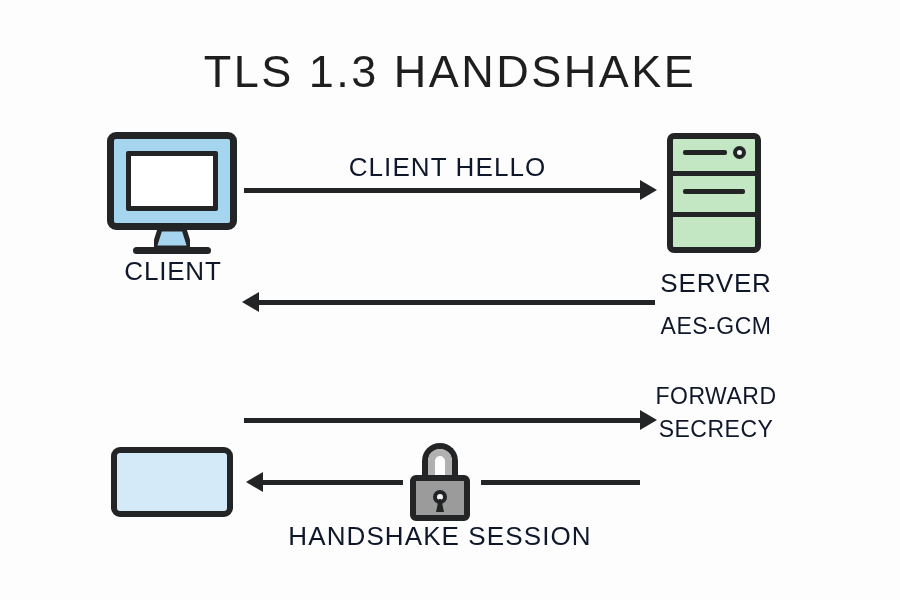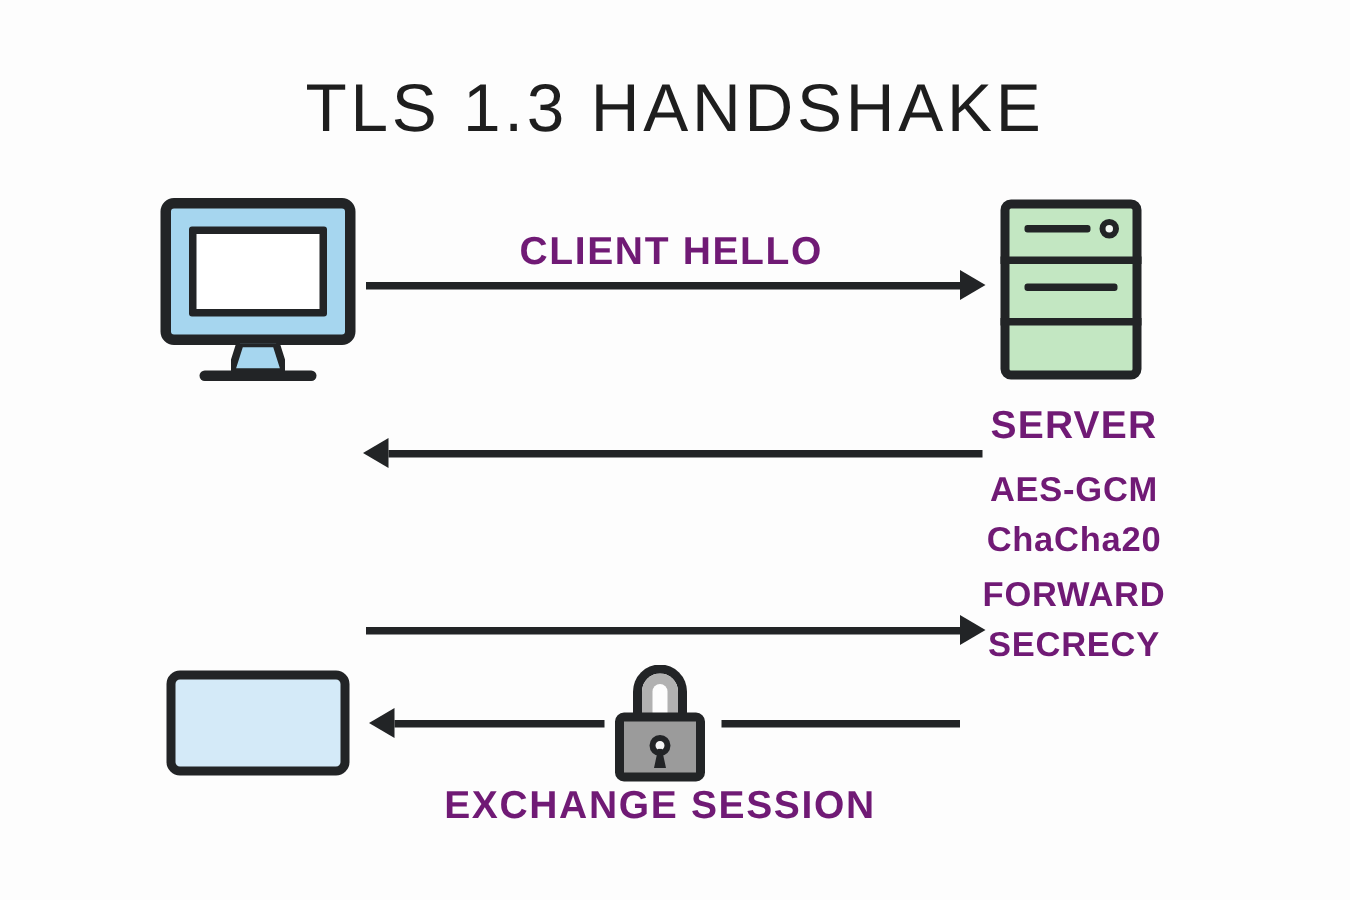--- a/index.html
+++ b/index.html
@@ -28,22 +28,22 @@
     text-align: center;
     font-size: 45px;
     letter-spacing: 2.5px;
     color: #1e1e1e;
     font-weight: 400;
     white-space: nowrap;
   }
 
   
   .label {
-    color: #701a75;
-    font-weight: 700;
+    color: #0f172a;
+    font-weight: 400;
     white-space: nowrap;
     letter-spacing: 0.6px;
   }
   .arrow-label {
     font-size: 26px;
     letter-spacing: 1.1px;
     text-align: center;
   }
   .side-label {
     font-size: 26px;
@@ -210,34 +210,34 @@
   <div class="abs" id="client-monitor">
     <div class="mon-body">
       <div class="mon-screen"></div>
     </div>
     <svg class="mon-neck-shape" viewBox="0 0 36 19">
       <polygon points="6,0 30,0 36,19 0,19" fill="#a6d6ef" stroke="#222426" stroke-width="5"></polygon>
     </svg>
     <div class="mon-base"></div>
   </div>
 
+  <div class="abs label side-label" style="left:103px; top:256px; width:140px;">CLIENT</div>
 
   <div class="abs" id="server-box">
     <div class="srv-shell"></div>
     <div class="srv-div" style="top:38px;"></div>
     <div class="srv-div" style="top:79px;"></div>
     <div class="srv-line" style="left:16px; top:17px; width:44px;"></div>
     <div class="srv-led" style="left:66px; top:13px;"></div>
     <div class="srv-line" style="left:16px; top:56px; width:62px;"></div>
   </div>
 
   <div class="abs label spec-label" style="left:646px; top:313px; width:140px;">AES-GCM</div>
 
   <div class="abs label side-label" style="left:646px; top:268px; width:140px;">SERVER</div>
-  <div class="abs label spec-label" style="left:646px; top:346px; width:140px;">ChaCha20</div>
   <div class="abs label spec-label" style="left:646px; top:416px; width:140px;">SECRECY</div>
   <div class="abs label spec-label" style="left:646px; top:383px; width:140px;">FORWARD</div>
 
   <div class="abs label arrow-label" style="left:240px; top:152px; width:415px;">CLIENT HELLO</div>
   <div class="abs">
     <div class="arrow-line" style="left:244px; top:188px; width:396px;"></div>
     <div class="arrow-head head-right" style="left:640px; top:180px;"></div>
   </div>
 
   <div class="abs">
@@ -259,15 +259,15 @@
   </div>
 
   <div class="abs" id="padlock">
     <div class="lock-shackle-outer"></div>
     <div class="lock-shackle-fill"></div>
     <div class="lock-body"></div>
     <div class="lock-keyhole-circle"></div>
     <div class="lock-keyhole-slot"></div>
   </div>
 
-  <div class="abs label arrow-label" style="left:240px; top:521px; width:400px;">EXCHANGE SESSION</div>
+  <div class="abs label arrow-label" style="left:240px; top:521px; width:400px;">HANDSHAKE SESSION</div>
 
 </div>
 
 </body></html>

